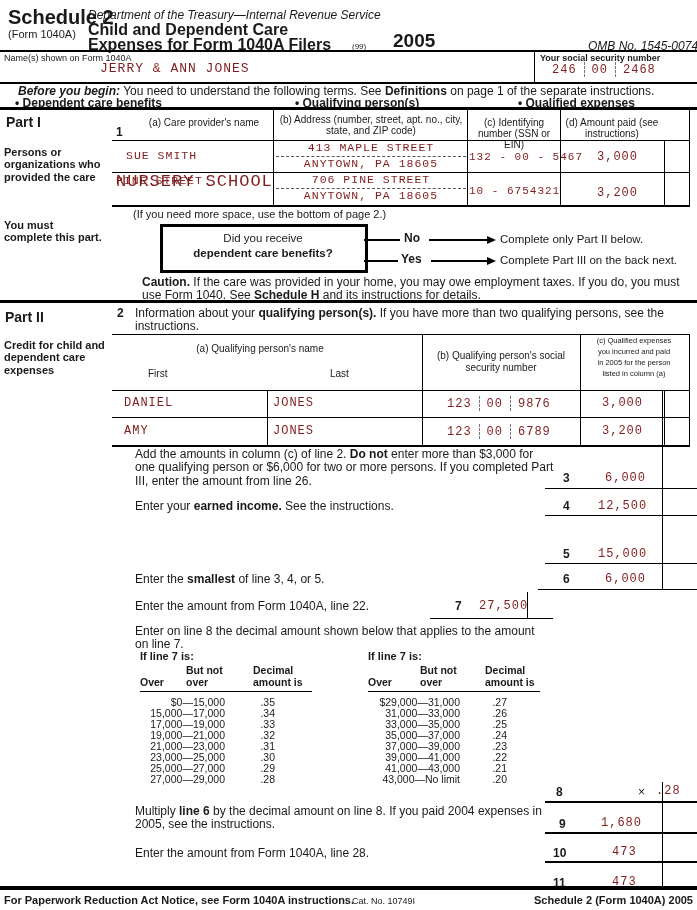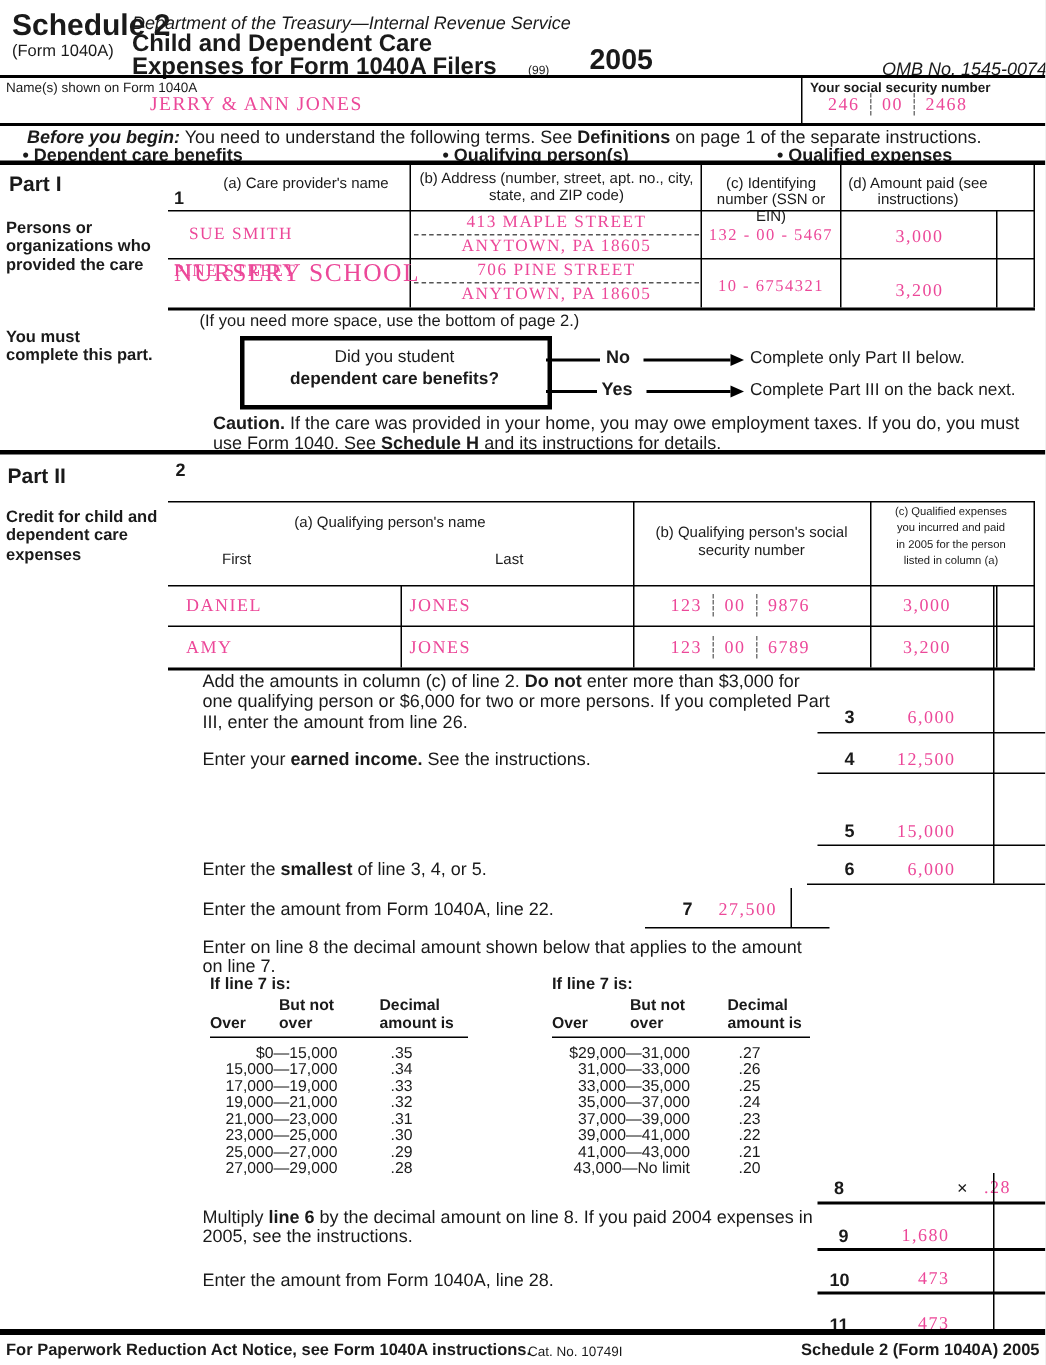--- a/index.html
+++ b/index.html
@@ -8,21 +8,21 @@
   .t{position:absolute;white-space:nowrap;line-height:1.12;}
   .w{white-space:normal;}
   .b{font-weight:bold;}
   .i{font-style:italic;}
   .c{text-align:center;}
   .r{text-align:right;}
   .fs7{font-size:7.5px;}.fs8{font-size:8px;}.fs9{font-size:9px;}.fs95{font-size:12px;font-style:italic;}
   .fs10{font-size:10px;}.fs105{font-size:10.5px;}.fs11{font-size:11px;}
   .fs115{font-size:11.5px;}.fs12{font-size:12px;}.fs13{font-size:16px;}
   .fs14{font-size:14px;}.fs16{font-size:20px;}.fs19{font-size:19px;}
-  .hw{font-family:Liberation Serif, serif;color:#ec4899;letter-spacing:1px;font-size:12px;}
+  .hw{font-family:Liberation Mono, monospace;color:#7f1d1d;letter-spacing:1px;font-size:12px;}
   .hl{position:absolute;background:#000;height:1px;}
   .vl{position:absolute;background:#000;width:1px;}
   .dash{position:absolute;border-bottom:1px dashed #555;height:0;background:none;}
   .arr{position:absolute;width:0;height:0;border-left:9px solid #000;
     border-top:4px solid transparent;border-bottom:4px solid transparent;}
   .qbox{position:absolute;border:3px solid #000;background:#fff;}
   .ssn{position:absolute;display:flex;align-items:center;gap:7px;}
   .ssn .sep{border-left:1px dashed #777;height:15px;width:0;}
   .dtable{position:absolute;font-size:10.5px;}
   .dtable .row{display:flex;line-height:11px;height:11px;}
@@ -97,21 +97,21 @@
   <div class="t hw" style="left:116px;top:172px;font-size:17px">NURSERY SCHOOL</div>
   <div class="t hw c" style="left:278px;top:174px;width:186px;font-size:11.5px">706 PINE STREET</div>
   <div class="dash" style="left:276px;top:188px;width:190px"></div>
   <div class="t hw c" style="left:278px;top:190px;width:186px;font-size:11.5px">ANYTOWN, PA 18605</div>
   <div class="t hw c" style="left:469px;top:185px;width:90px;font-size:11px">10 - 6754321</div>
   <div class="t hw" style="left:597px;top:187px">3,200</div>
 
   <div class="t fs11" style="left:133px;top:208px">(If you need more space, use the bottom of page 2.)</div>
 
   <div class="qbox" style="left:160px;top:224px;width:202px;height:43px">
-    <div class="t fs115 c" style="left:0;top:5px;width:200px">Did you student</div>
+    <div class="t fs115 c" style="left:0;top:5px;width:200px">Did you receive</div>
     <div class="t fs115 b c" style="left:0;top:20px;width:200px">dependent care benefits?</div>
   </div>
   <div class="hl" style="left:364px;top:239px;width:36px;height:2px"></div>
   <div class="t fs12 b" style="left:404px;top:232px">No</div>
   <div class="hl" style="left:429px;top:239px;width:58px;height:2px"></div>
   <div class="arr" style="left:487px;top:236px"></div>
   <div class="t fs115" style="left:500px;top:233px">Complete only Part II below.</div>
 
   <div class="hl" style="left:364px;top:260px;width:34px;height:2px"></div>
   <div class="t fs12 b" style="left:401px;top:253px">Yes</div>
@@ -121,20 +121,23 @@
 
   <div class="t fs12 w" style="left:142px;top:276px;width:548px">
     <span class="b">Caution.</span><span> If the care was provided in your home, you may owe employment taxes. If you do, you must use Form 1040. See </span><span class="b">Schedule H</span><span> and its instructions for details.</span>
   </div>
   <div class="hl" style="left:0;top:300px;width:697px;height:3px"></div>
 
   <div class="t fs14 b" style="left:5px;top:310px">Part II</div>
   <div class="t fs11 b w" style="left:4px;top:339px;width:106px">Credit for child and dependent care expenses</div>
 
   <div class="t fs12 b" style="left:117px;top:307px">2</div>
+  <div class="t fs12 w" style="left:135px;top:307px;width:556px">
+    <span>Information about your </span><span class="b">qualifying person(s).</span><span> If you have more than two qualifying persons, see the instructions.</span>
+  </div>
 
   <div class="hl" style="left:112px;top:334px;width:578px"></div>
   <div class="hl" style="left:112px;top:390px;width:578px"></div>
   <div class="hl" style="left:112px;top:417px;width:578px"></div>
   <div class="hl" style="left:112px;top:445px;width:578px;height:2px"></div>
   <div class="vl" style="left:267px;top:390px;height:55px"></div>
   <div class="vl" style="left:422px;top:334px;height:111px"></div>
   <div class="vl" style="left:580px;top:334px;height:111px"></div>
   <div class="vl" style="left:664px;top:390px;height:55px"></div>
   <div class="vl" style="left:689px;top:334px;height:111px"></div>

